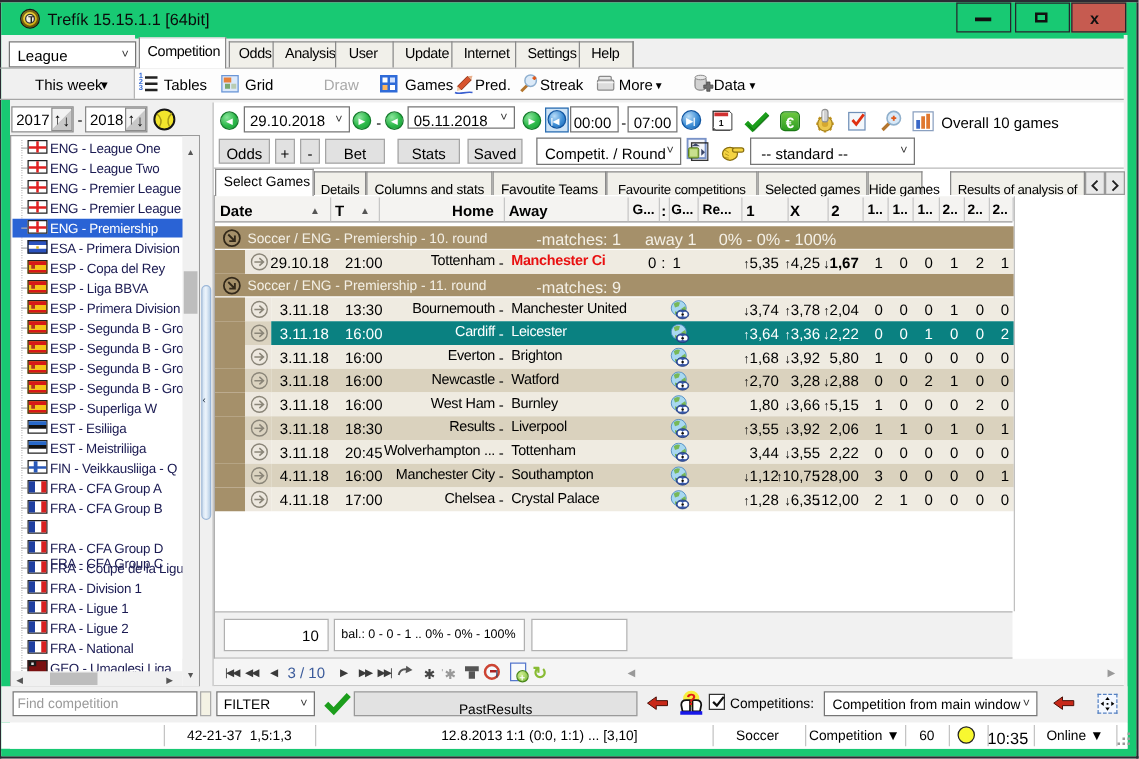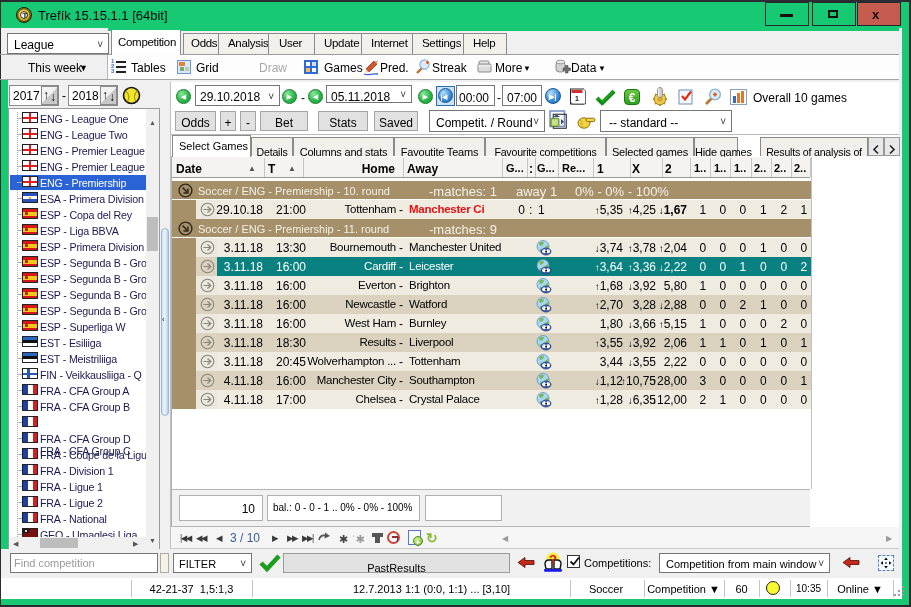--- a/index.html
+++ b/index.html
@@ -865,26 +865,26 @@
 <div class="abs" style="left:131px;top:580px;width:1px;height:17px;background:#c4c4c4;"></div>
 <div class="abs" style="left:252px;top:580px;width:1px;height:17px;background:#c4c4c4;"></div>
 <div class="abs" style="left:569.5px;top:580px;width:1px;height:17px;background:#c4c4c4;"></div>
 <div class="abs" style="left:643.5px;top:580px;width:1px;height:17px;background:#c4c4c4;"></div>
 <div class="abs" style="left:724px;top:580px;width:1px;height:17px;background:#c4c4c4;"></div>
 <div class="abs" style="left:759px;top:580px;width:1px;height:17px;background:#c4c4c4;"></div>
 <div class="abs" style="left:790px;top:580px;width:1px;height:17px;background:#c4c4c4;"></div>
 <div class="abs" style="left:827px;top:580px;width:1px;height:17px;background:#c4c4c4;"></div>
 <div class="abs" style="left:893px;top:580px;width:1px;height:17px;background:#c4c4c4;"></div>
 <div class="abs" style="left:131px;top:584px;width:121px;text-align:center;font-size:11px;line-height:1;white-space:nowrap;">42-21-37&nbsp;&nbsp;1,5:1,3</div>
-<div class="abs" style="left:294px;top:584px;width:275px;text-align:center;font-size:11px;line-height:1;white-space:nowrap;">12.7.2013 1:1 (0:0, 1:1) ... [3,10]</div>
+<div class="abs" style="left:294px;top:584px;width:275px;text-align:center;font-size:11px;line-height:1;white-space:nowrap;">12.8.2013 1:1 (0:0, 1:1) ... [3,10]</div>
 <div class="abs" style="left:569px;top:584px;width:74px;text-align:center;font-size:11px;line-height:1;white-space:nowrap;">Soccer</div>
 <div class="abs" style="left:643px;top:584px;width:81px;text-align:center;font-size:11px;line-height:1;white-space:nowrap;">Competition ▼</div>
 <div class="abs" style="left:724px;top:584px;width:35px;text-align:center;font-size:11px;line-height:1;white-space:nowrap;">60</div>
 <div class="abs" style="left:766px;top:581px;width:14px;height:14px;border-radius:50%;background:#f8f830;border:1.4px solid #222;"></div>
-<div class="abs" style="left:790px;top:584px;width:37px;text-align:center;font-size:10px;line-height:1;white-space:nowrap;">10:35</div>
+<div class="abs" style="left:790px;top:584px;width:37px;text-align:left;font-size:13px;line-height:1;white-space:nowrap;">10:35</div>
 <div class="abs" style="left:827px;top:584px;width:66px;text-align:center;font-size:11px;line-height:1;white-space:nowrap;">Online ▼</div>
 <div class="abs" style="left:894px;top:586px;width:10px;height:10px;">
 <div class="abs" style="right:0;bottom:0;width:2px;height:2px;background:#999;"></div>
 <div class="abs" style="right:4px;bottom:0;width:2px;height:2px;background:#999;"></div>
 <div class="abs" style="right:8px;bottom:0;width:2px;height:2px;background:#999;"></div>
 <div class="abs" style="right:0;bottom:4px;width:2px;height:2px;background:#999;"></div>
 <div class="abs" style="right:4px;bottom:4px;width:2px;height:2px;background:#999;"></div>
 <div class="abs" style="right:0;bottom:8px;width:2px;height:2px;background:#999;"></div>
 </div>
 

